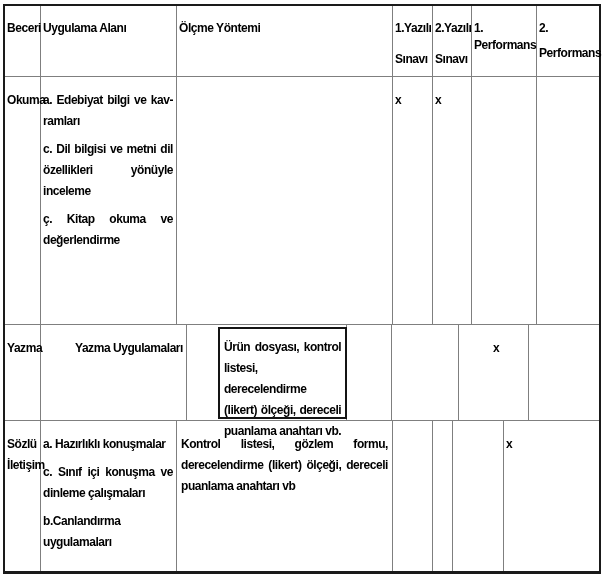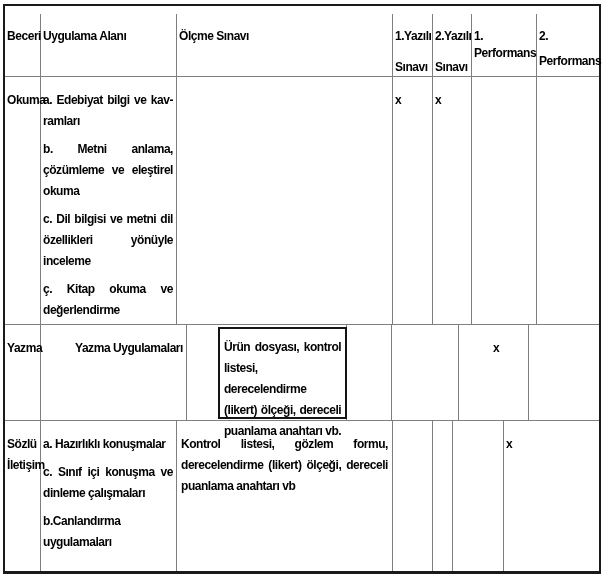--- a/index.html
+++ b/index.html
@@ -31,21 +31,21 @@
     overflow:visible;
     padding:13px 3px 0 2px;
     line-height:21px;
   }
   .cell:last-child { border-right:none; }
 
   .line { white-space:nowrap; }
   .jline { white-space:normal; text-align:justify; text-align-last:justify; }
   .para + .para { margin-top:7px; }
 
-  .h { padding-top:12px;margin-top:8px; }
+  .h { padding-top:12px; }
   .hgap-lg .line + .line { margin-top:10px; }
   .hgap-sm .line + .line { margin-top:-4px; }
   .hgap-md .line + .line { margin-top:4px; }
 
   .olcme-plain { padding:13px 4px 15px 4px; }
   .olcme-host { padding:0; }
   .highlight-box {
     margin:2px -1px 0 -1px;
     border:2px solid #141414;
     height:92px;
@@ -63,21 +63,21 @@
 
 <div id="doc-table">
     <div class="band band-header">
       <div class="cell h gA1">
         <div class="line">Beceri</div>
       </div>
       <div class="cell h gA2">
         <div class="line">Uygulama Alanı</div>
       </div>
       <div class="cell h gA3">
-        <div class="line">Ölçme Sınavı</div>
+        <div class="line">Ölçme Yöntemi</div>
       </div>
       <div class="cell h gA4 hgap-lg">
         <div class="line">1.Yazılı</div>
         <div class="line">Sınavı</div>
       </div>
       <div class="cell h gA5 hgap-lg">
         <div class="line">2.Yazılı</div>
         <div class="line">Sınavı</div>
       </div>
       <div class="cell h gA6 hgap-sm">
@@ -90,25 +90,20 @@
       </div>
     </div>
     <div class="band band-okuma">
       <div class="cell gA1">
         <div class="line">Okuma</div>
       </div>
       <div class="cell gA2">
         <div class="para">
           <div class="line jline">a. Edebiyat bilgi ve kav-</div>
           <div class="line">ramları</div>
-        </div>
-        <div class="para">
-          <div class="line jline">b. Metni anlama,</div>
-          <div class="line jline">çözümleme ve eleştirel</div>
-          <div class="line">okuma</div>
         </div>
         <div class="para">
           <div class="line jline">c. Dil bilgisi ve metni dil</div>
           <div class="line jline">özellikleri yönüyle</div>
           <div class="line">inceleme</div>
         </div>
         <div class="para">
           <div class="line jline">ç. Kitap okuma ve</div>
           <div class="line">değerlendirme</div>
         </div>

